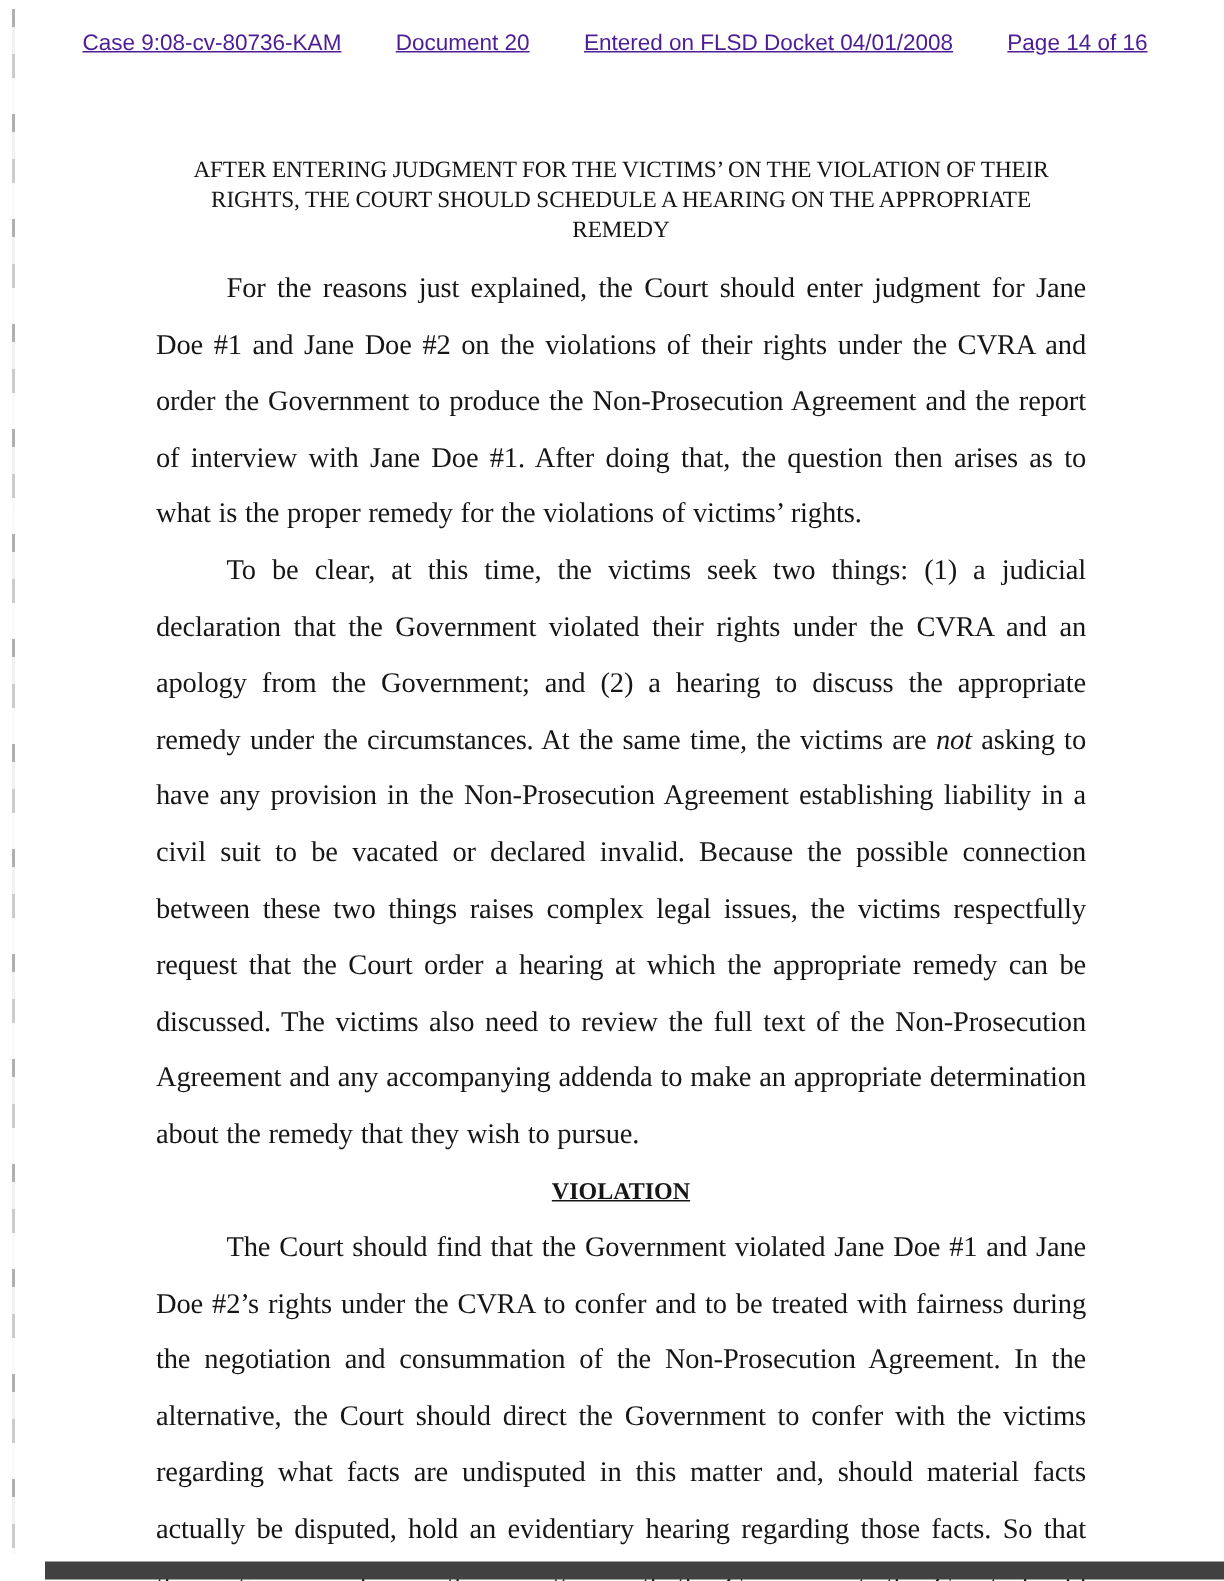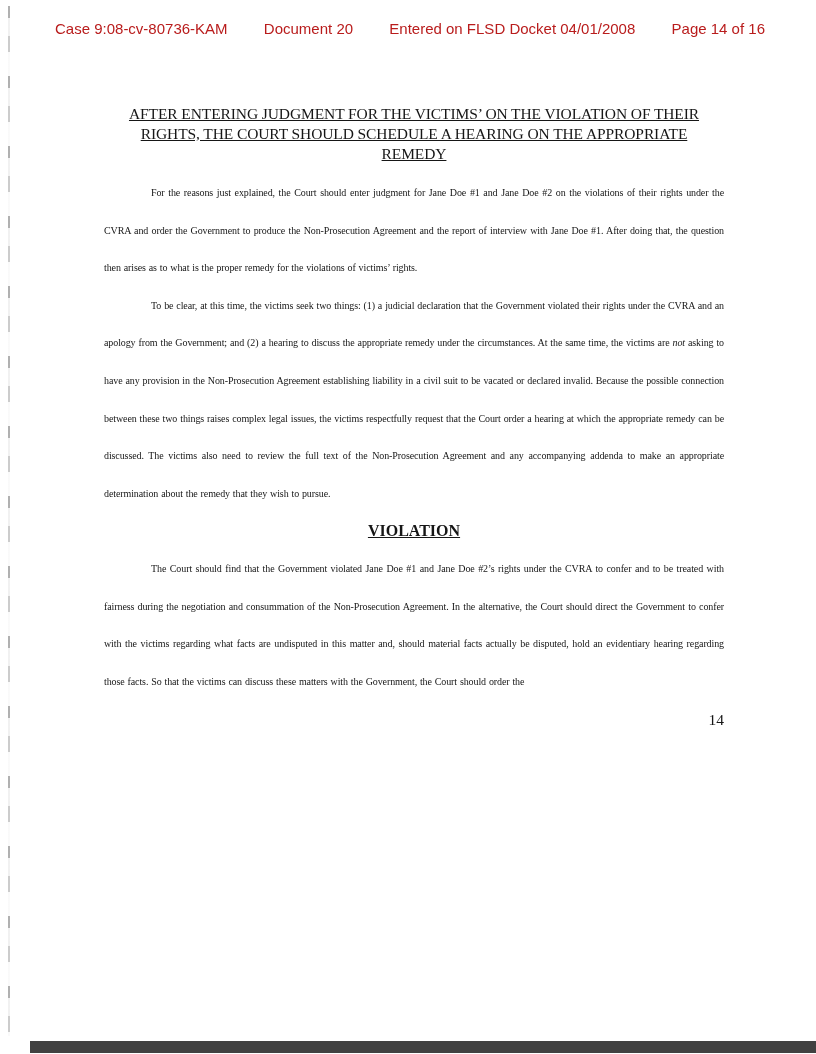--- a/index.html
+++ b/index.html
@@ -61,28 +61,27 @@
     text-align: center;
     font-size: 15.5px;
     line-height: 20px;
     letter-spacing: -0.1px;
     font-weight: normal;
   }
   .section-heading .hline {
     white-space: nowrap;
   }
   .section-heading .hline span {
-    text-decoration: underline;
   }
   .body-para {
     margin: 0;
     margin-top: 0;
     text-align: justify;
     text-indent: 47px;
-    font-size: 10px;
+    font-size: 19px;
     line-height: 37.6px;
     letter-spacing: -0.1px;
     word-spacing: 0.5px;
   }
   .body-para:first-of-type {
     margin-top: 10px;
   }
   .conclusion-heading {
     margin: 0;
     text-align: center;
@@ -100,21 +99,21 @@
     line-height: 20px;
   }
 </style>
 </head>
 <body>
 
 <div class="page">
 
   <div class="scan-line"></div>
 
-  <div class="docket-header" style="color: #b91c1c;">
+  <div class="docket-header" style="color: #4c1d95; text-decoration: underline;">
     <span>Case 9:08-cv-80736-KAM</span>
     <span>Document 20</span>
     <span>Entered on FLSD Docket 04/01/2008</span>
     <span>Page 14 of 16</span>
   </div>
 
   <div class="content">
 
     <div class="section-heading">
       <div class="hline"><span>AFTER ENTERING JUDGMENT FOR THE VICTIMS’ ON THE VIOLATION OF THEIR</span></div>

